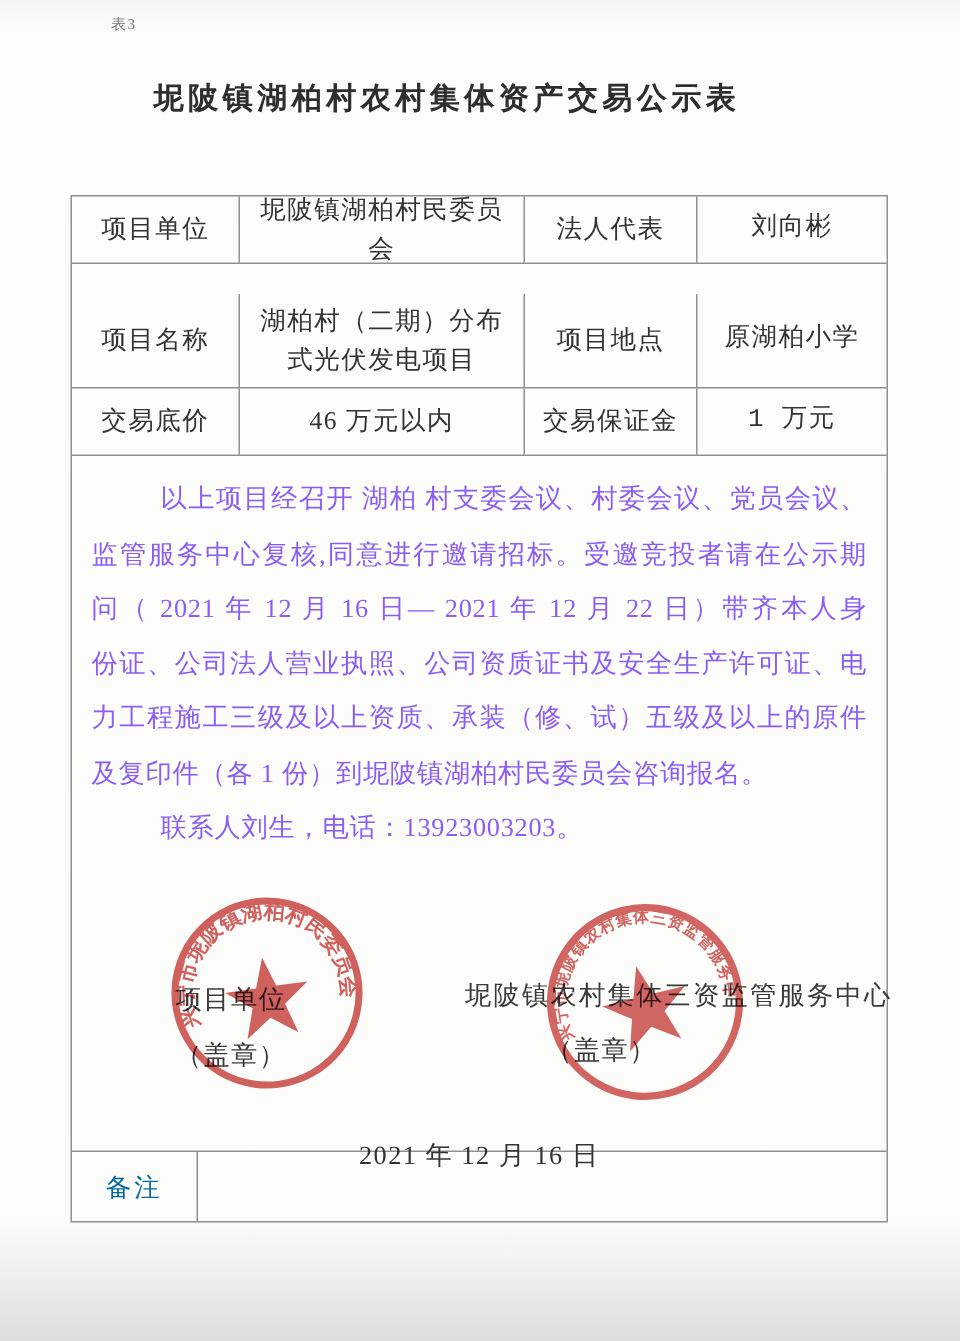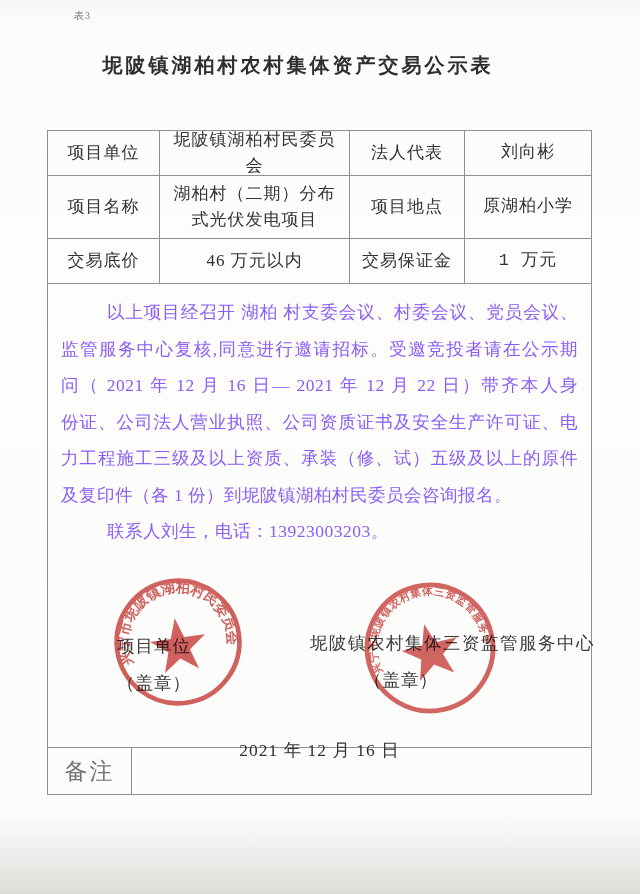--- a/index.html
+++ b/index.html
@@ -19,21 +19,21 @@
     border:1px solid #8f8f8f;background:transparent;
   }
   .t-row{display:flex;border-bottom:1px solid #8f8f8f;}
   .t-cell{
     display:flex;align-items:center;justify-content:center;text-align:center;
     font-size:17px;letter-spacing:1px;color:#333;padding:2px 8px;box-sizing:border-box;
     line-height:1.55;
   }
   .b-r{border-right:1px solid #8f8f8f;}
   .w1{width:112px;}.w2{width:190px;}.w3{width:115px;}.w4{flex:1;font-family:Liberation Mono, monospace;}
-  .h1{height:44px;}.h2{height:62px;}.h3{height:56px;}.h4{height:44px;}
+  .h1{height:44px;}.h2{height:62px;margin-top:20px;}.h3{height:56px;}.h4{height:44px;}
   .notice-cell{
     position:relative;height:464px;border-bottom:1px solid #8f8f8f;box-sizing:border-box;
   }
   .notice-lines{padding:10px 13px 0 13px;}
   .n-line{
     font-size:17.5px;line-height:36.5px;color:#8b5cf6;letter-spacing:0.5px;
     white-space:normal;
   }
   .jl{text-align:justify;text-align-last:justify;}
   .ind{padding-left:46px;}
@@ -52,21 +52,21 @@
   .sig-date{
     position:absolute;left:0;top:454px;width:100%;text-align:center;
     font-size:17.5px;color:#333;letter-spacing:1px;z-index:1;
   }
   .seal{position:absolute;mix-blend-mode:multiply;z-index:2;}
   .seal-left{left:52px;top:280px;}
   .seal-right{left:302px;top:284px;}
   .remark-row{display:flex;height:46px;}
   .remark-label{
     width:83px;border-right:1px solid #8f8f8f;display:flex;align-items:center;
-    justify-content:center;font-size:23px;letter-spacing:2px;color:#737373;
+    justify-content:center;font-size:17px;letter-spacing:2px;color:#0369a1;
   }
   .remark-value{flex:1;}
 </style>
 </head>
 <body>
 
 <div class="corner-label">表3</div>
 
 <div class="doc-title">坭陂镇湖柏村农村集体资产交易公示表</div>
 

